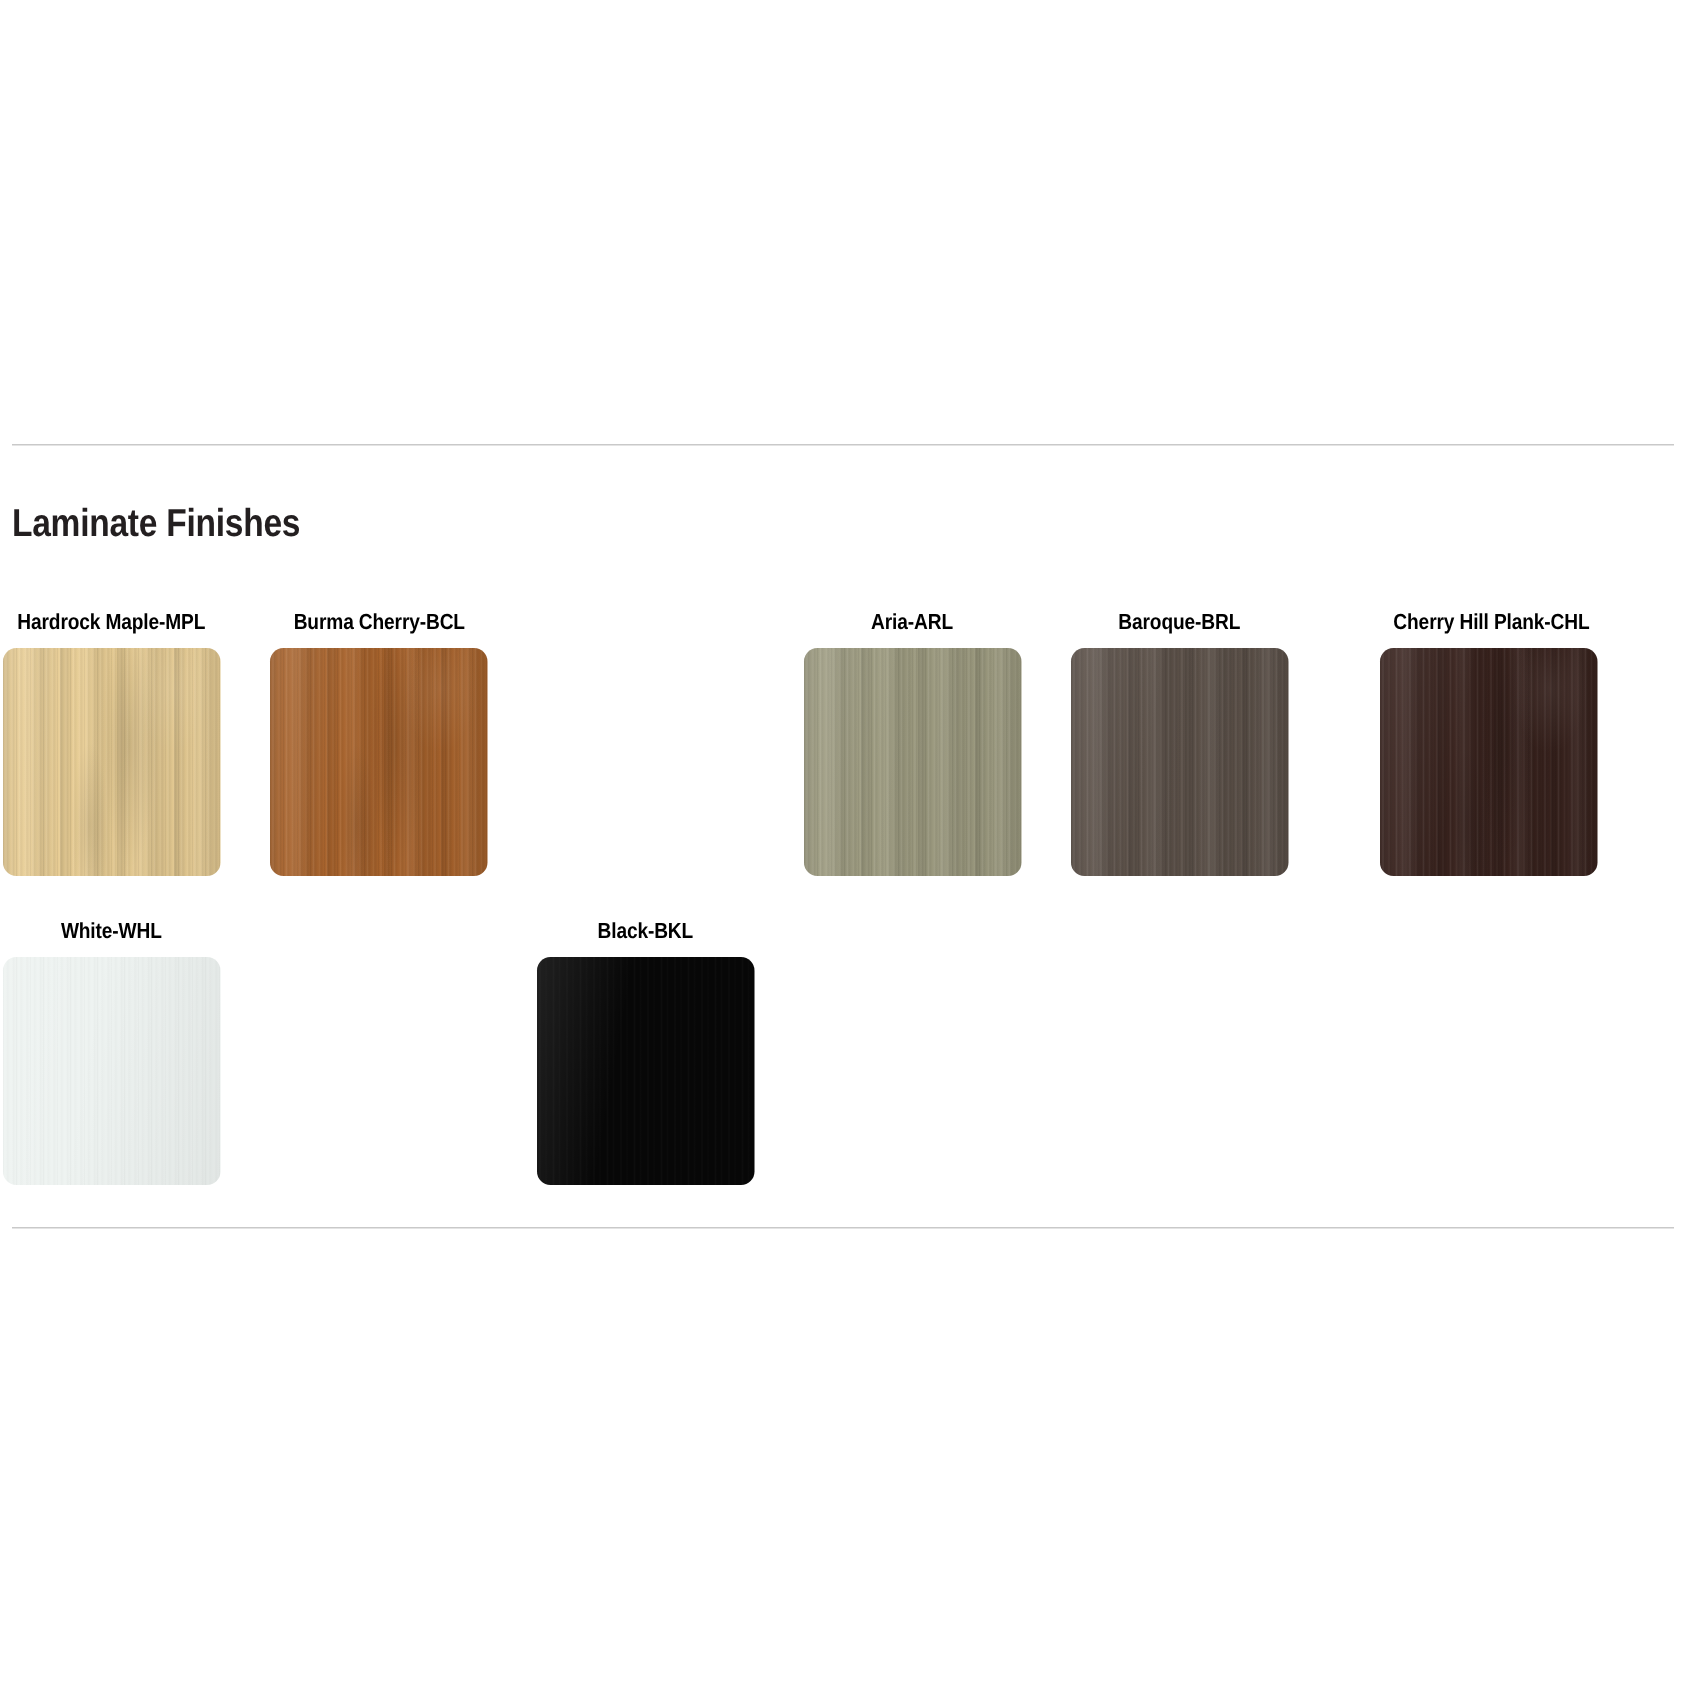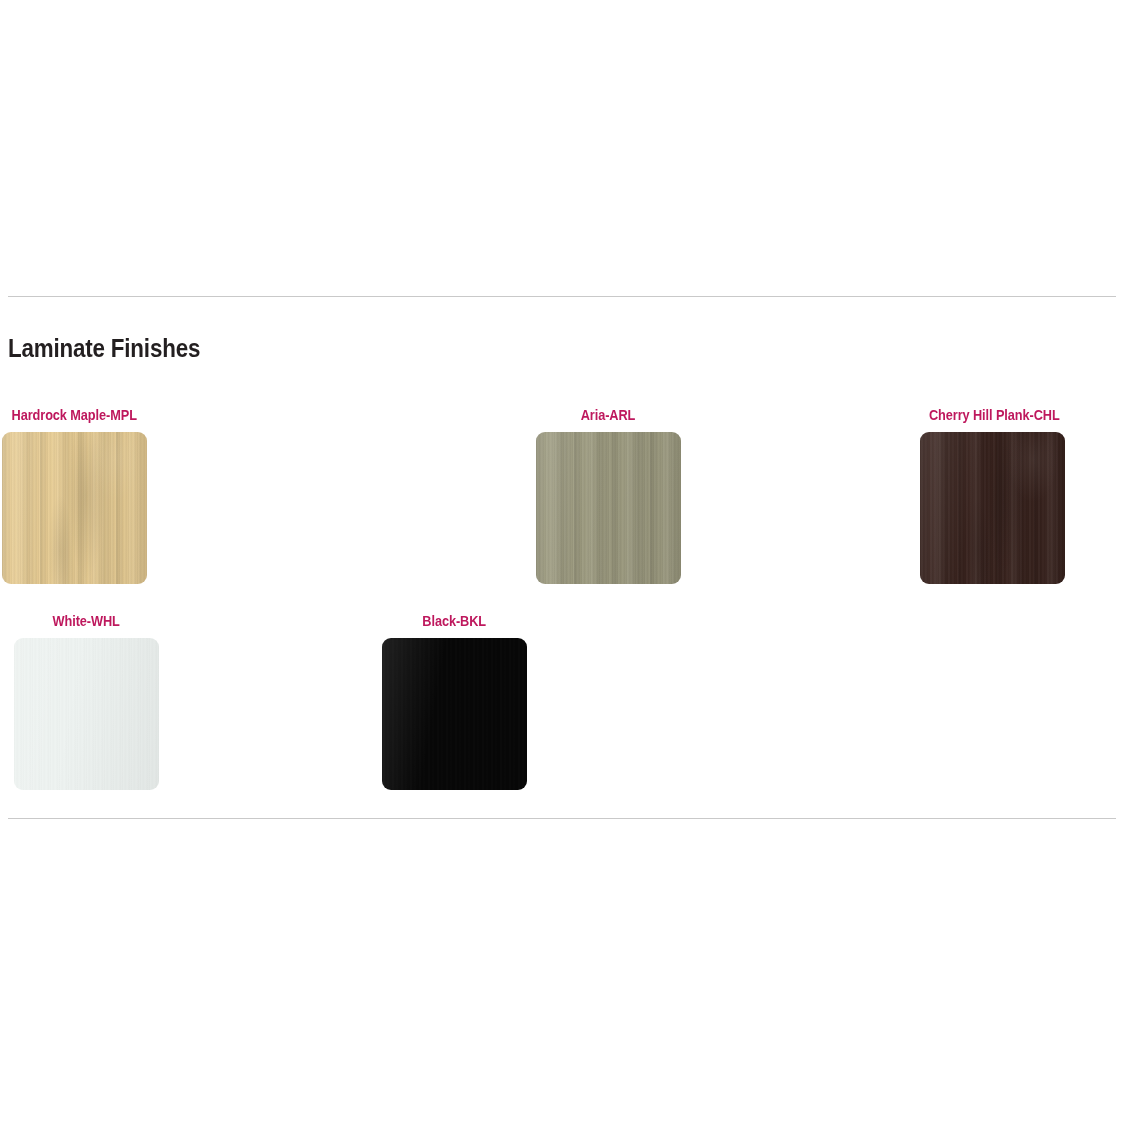--- a/index.html
+++ b/index.html
@@ -62,21 +62,21 @@
     position: absolute;
     top: 0;
     width: 145px;
   }
 
   .cell-label {
     height: 22px;
     font-size: 14.5px;
     line-height: 22px;
     font-weight: bold;
-    color: #be185d;
+    color: #000000;
     text-align: center;
     white-space: nowrap;
     letter-spacing: -0.1px;
   }
   .cell-label span {
     display: inline-block;
     transform: scaleX(0.88);
   }
 
   .swatch {
@@ -149,47 +149,64 @@
     <div class="row">
         <div class="cell" style="left: 0px;">
           <div class="cell-label"><span>Hardrock Maple-MPL</span></div>
           <div class="swatch" style="background-color: rgb(232, 205, 148);">
             <div class="grain fine"></div>
             <div class="grain broad"></div>
             <div class="grain figure"></div>
             <div class="sheen"></div>
           </div>
         </div>
+        <div class="cell" style="left: 178px;">
+          <div class="cell-label"><span>Burma Cherry-BCL</span></div>
+          <div class="swatch" style="background-color: rgb(168, 99, 44);">
+            <div class="grain fine"></div>
+            <div class="grain broad"></div>
+            <div class="grain figure"></div>
+            <div class="sheen"></div>
+          </div>
+        </div>
         <div class="cell" style="left: 534px; text-decoration: underline;">
           <div class="cell-label"><span>Aria-ARL</span></div>
           <div class="swatch" style="background-color: rgb(157, 155, 128);">
             <div class="grain fine"></div>
             <div class="grain broad"></div>
             <div class="sheen"></div>
           </div>
         </div>
+        <div class="cell" style="left: 712px;">
+          <div class="cell-label"><span>Baroque-BRL</span></div>
+          <div class="swatch" style="background-color: rgb(92, 81, 73);">
+            <div class="grain fine"></div>
+            <div class="grain broad"></div>
+            <div class="sheen"></div>
+          </div>
+        </div>
         <div class="cell" style="left: 890px; margin-left: 28px;">
           <div class="cell-label"><span>Cherry Hill Plank-CHL</span></div>
           <div class="swatch" style="background-color: rgb(56, 34, 29);">
             <div class="grain fine"></div>
             <div class="grain broad"></div>
             <div class="grain figure"></div>
             <div class="sheen"></div>
           </div>
         </div>
       </div>
     <div class="row">
-        <div class="cell" style="left: 0px; margin-left: 12px;">
+        <div class="cell" style="left: 0px;">
           <div class="cell-label"><span>White-WHL</span></div>
           <div class="swatch solid" style="background-color: rgb(238, 243, 241);">
             <div class="grain fine"></div>
             <div class="sheen"></div>
           </div>
         </div>
-        <div class="cell" style="left: 356px; margin-left: 24px;">
+        <div class="cell" style="left: 356px;">
           <div class="cell-label"><span>Black-BKL</span></div>
           <div class="swatch solid" style="background-color: rgb(7, 7, 7);">
             <div class="grain fine"></div>
             <div class="sheen"></div>
           </div>
         </div>
       </div>
   </div>
 
   <div class="divider bottom"></div>

